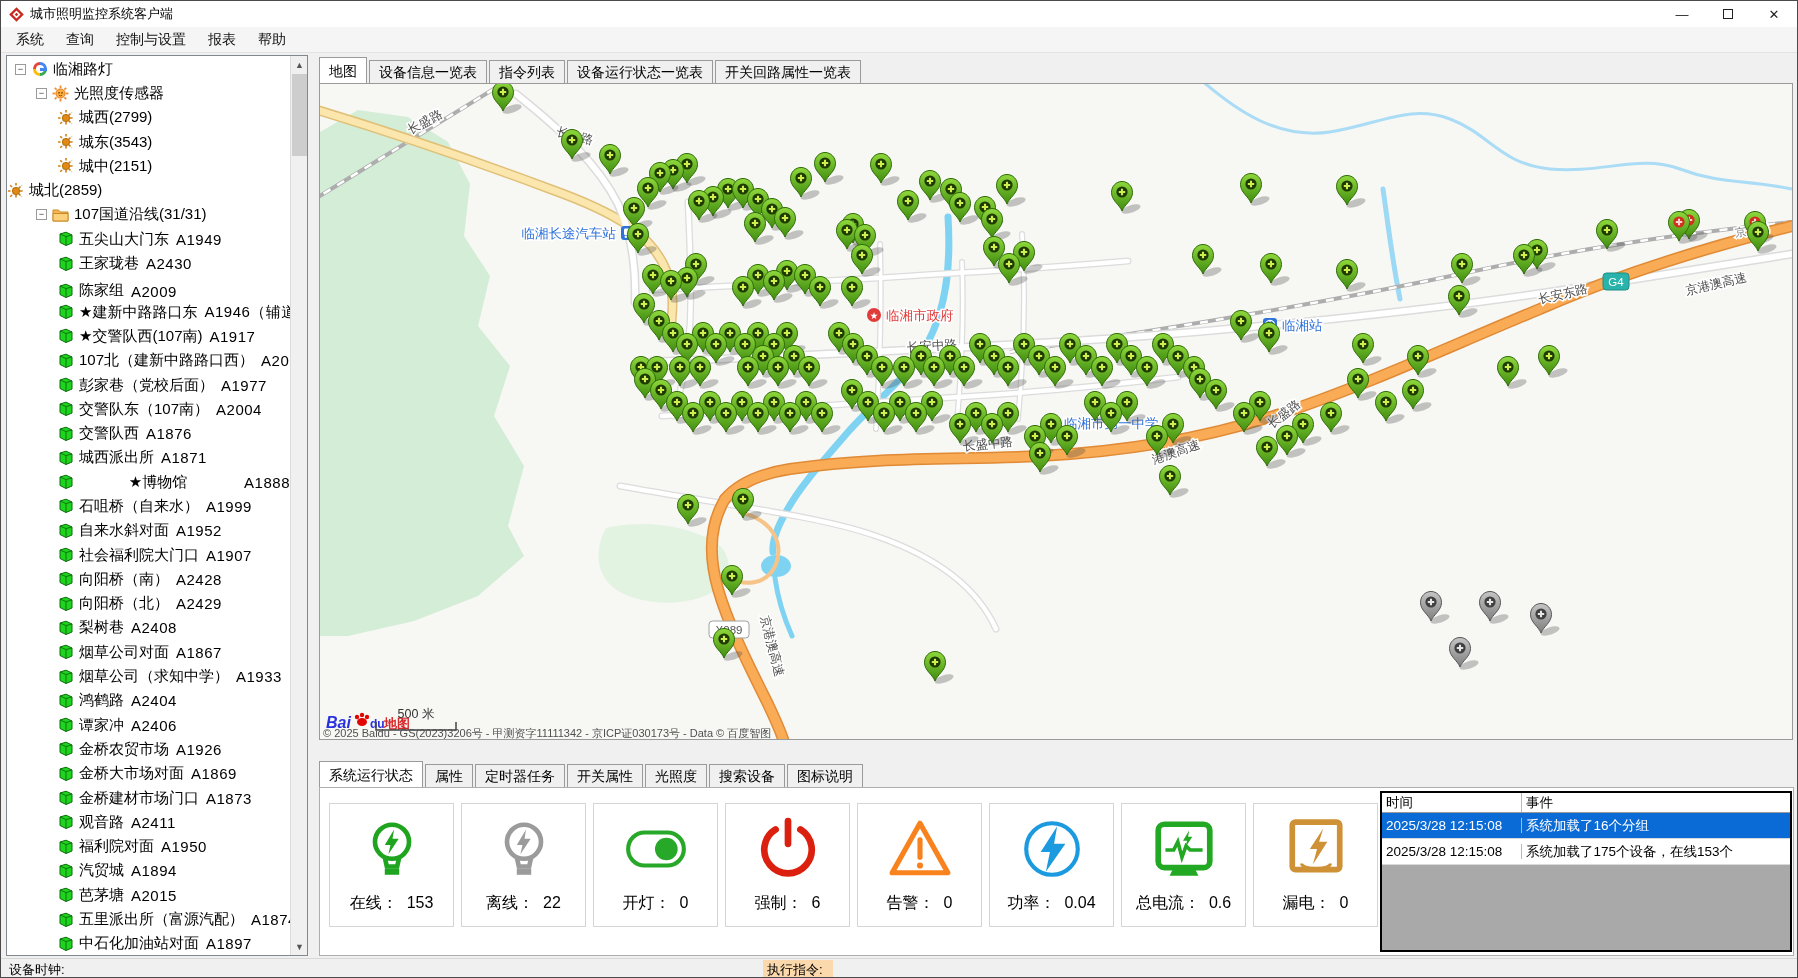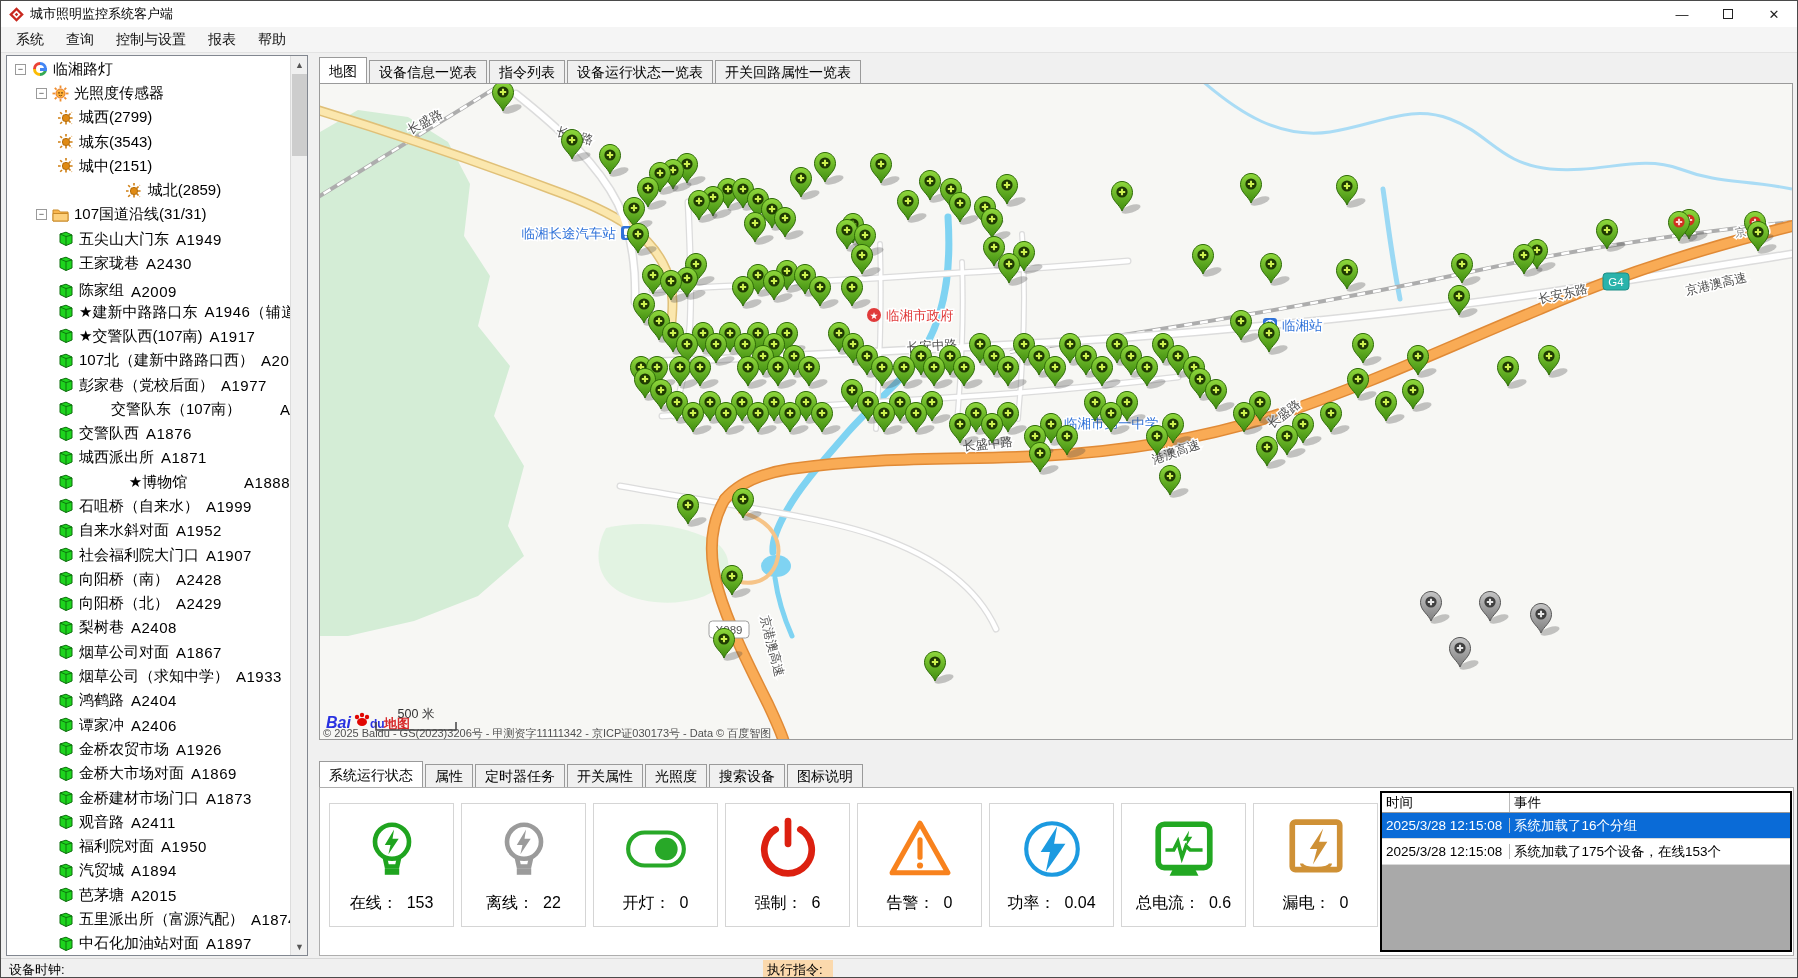--- a/index.html
+++ b/index.html
@@ -46,21 +46,21 @@
   .bottom-panel{position:absolute;left:318px;top:786px;width:1475px;height:169px;background:#fff;border:1px solid #aeaeae;}
   .cards{position:absolute;left:9px;top:15px;display:flex;gap:7px;}
   .card{width:125px;height:124px;border:1px solid #d5d5d5;background:#fff;display:flex;flex-direction:column;align-items:center;justify-content:flex-end;padding-bottom:12px;}
   .card .cicon{flex:1;display:flex;align-items:center;justify-content:center;}
   .card .ctext{font-size:16px;color:#000;white-space:nowrap;}
   .card .cval{margin-left:9px;}
   
   .elog{position:absolute;left:1060px;top:3px;width:412px;height:161px;border:2px solid #000;background:#a9a9a9;overflow:hidden;}
   .elog .hdr{display:flex;background:#fff;height:20px;border-bottom:1px solid #9a9a9a;}
   .elog .hdr div{font-size:13.5px;color:#000;padding:1px 4px;}
-  .elog .c1{width:128px;border-right:1px solid #b9b9b9;flex:none;}
+  .elog .c1{width:140px;border-right:1px solid #b9b9b9;flex:none;}
   .elog .row{display:flex;height:26px;background:#fff;border-bottom:1px solid #d9d9d9;align-items:center;}
   .elog .row.sel{background:#0a6bd7;color:#fff;}
   .elog .row div{font-size:13.5px;padding:0 4px;white-space:nowrap;overflow:hidden;}
   
   .statusbar{position:absolute;left:0;top:957px;width:100%;height:21px;background:#f0f0f0;border-top:1px solid #d7d7d7;font-size:13px;color:#000;}
   .sb-clock{position:absolute;left:8px;top:2px;}
   .sb-exec{position:absolute;left:762px;top:1px;background:#fbd9ad;padding:1px 10px 2px 4px;}
 </style>
 </head>
 <body>
@@ -165,21 +165,21 @@
                 <line x1="8" y1="0" x2="8" y2="16"></line>
                 <line x1="0" y1="8" x2="16" y2="8"></line>
                 <line x1="2.2" y1="2.2" x2="13.8" y2="13.8"></line>
                 <line x1="2.2" y1="13.8" x2="13.8" y2="2.2"></line>
               </g>
               <circle cx="8" cy="8" r="3.6" fill="#e08a13" stroke="#b36d0d"></circle>
             </svg>
           </span>
           <span class="tlabel">城中(2151)</span>
         </div>
-        <div class="trow" style="padding-left: 50px; justify-content: center;">
+        <div class="trow" style="">
           <span class="ticon">
             <svg width="16" height="16" viewBox="0 0 16 16">
               <g stroke="#d07f12" stroke-width="1.6" stroke-dasharray="2.6 1.4">
                 <line x1="8" y1="0" x2="8" y2="16"></line>
                 <line x1="0" y1="8" x2="16" y2="8"></line>
                 <line x1="2.2" y1="2.2" x2="13.8" y2="13.8"></line>
                 <line x1="2.2" y1="13.8" x2="13.8" y2="2.2"></line>
               </g>
               <circle cx="8" cy="8" r="3.6" fill="#e08a13" stroke="#b36d0d"></circle>
             </svg>
@@ -266,21 +266,21 @@
           <span class="ticon">
             <svg width="16" height="16" viewBox="0 0 16 16">
               <path d="M2 3 L8 1.2 L14 4 L14 12 L8 14.5 L2 11.5 Z" fill="#1ed41e" stroke="#0b6d0b" stroke-width="1"></path>
               <path d="M2 3 L8 5.5 L14 4" fill="none" stroke="#0b6d0b" stroke-width="0.9"></path>
               <path d="M8 5.5 L8 14.5" stroke="#0b6d0b" stroke-width="0.9"></path>
             </svg>
           </span>
           <span class="tlabel">彭家巷（党校后面）</span>
           <span class="tcode">A1977</span>
         </div>
-        <div class="trow" style="padding-left: 50px; gap: 32px;">
+        <div class="trow" style="padding-left: 50px;">
           <span class="ticon">
             <svg width="16" height="16" viewBox="0 0 16 16">
               <path d="M2 3 L8 1.2 L14 4 L14 12 L8 14.5 L2 11.5 Z" fill="#1ed41e" stroke="#0b6d0b" stroke-width="1"></path>
               <path d="M2 3 L8 5.5 L14 4" fill="none" stroke="#0b6d0b" stroke-width="0.9"></path>
               <path d="M8 5.5 L8 14.5" stroke="#0b6d0b" stroke-width="0.9"></path>
             </svg>
           </span>
           <span class="tlabel">交警队东（107南）</span>
           <span class="tcode">A2004</span>
         </div>

